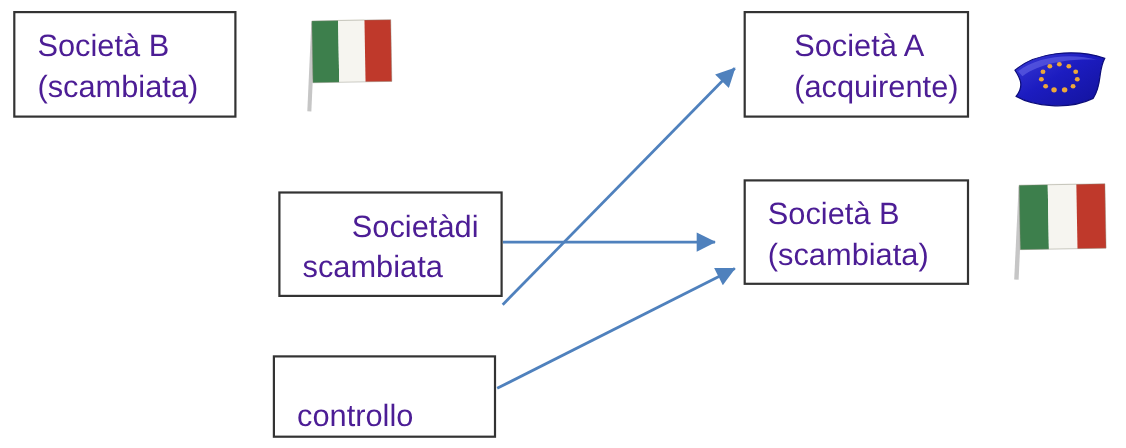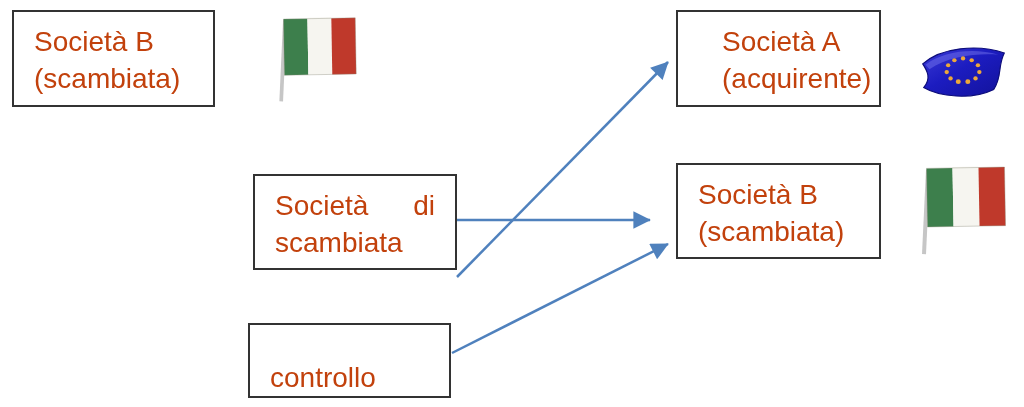--- a/index.html
+++ b/index.html
@@ -20,36 +20,36 @@
     width: 1024px;
     height: 407px;
     z-index: 1;
     pointer-events: none;
   }
 
   .box {
     position: absolute;
     border: 2px solid #333333;
     background: #ffffff;
-    color: #c2410c;
+    color: #4c1d95;
     font-size: 28px;
     line-height: 37px;
     padding: 11px 20px 0 20px;
     z-index: 2;
   }
   .box-top-left    { left: 12px;  top: 10px;  width: 203px; height: 97px; }
   .box-top-right   { left: 676px; top: 10px;  width: 205px; height: 97px; padding-left: 44px; }
   .box-mid-right   { left: 676px; top: 163px; width: 205px; height: 96px; }
   .box-mid-left    { left: 253px; top: 174px; width: 204px; height: 96px; }
   .box-bottom-left { left: 248px; top: 323px; width: 203px; height: 75px;
                      display: flex; align-items: flex-end; padding-top: 0; }
 
   .line-justify {
     display: flex;
-    justify-content: space-between;
+    justify-content: flex-end;
   }
 
   .flag {
     position: absolute;
     z-index: 2;
   }
   .flag-it-top   { left: 272px; top: 13px;  width: 92px; height: 92px; }
   .flag-eu       { left: 916px; top: 42px;  width: 96px; height: 62px; }
   .flag-it-mid   { left: 914px; top: 162px; width: 100px; height: 96px; }
 </style>

